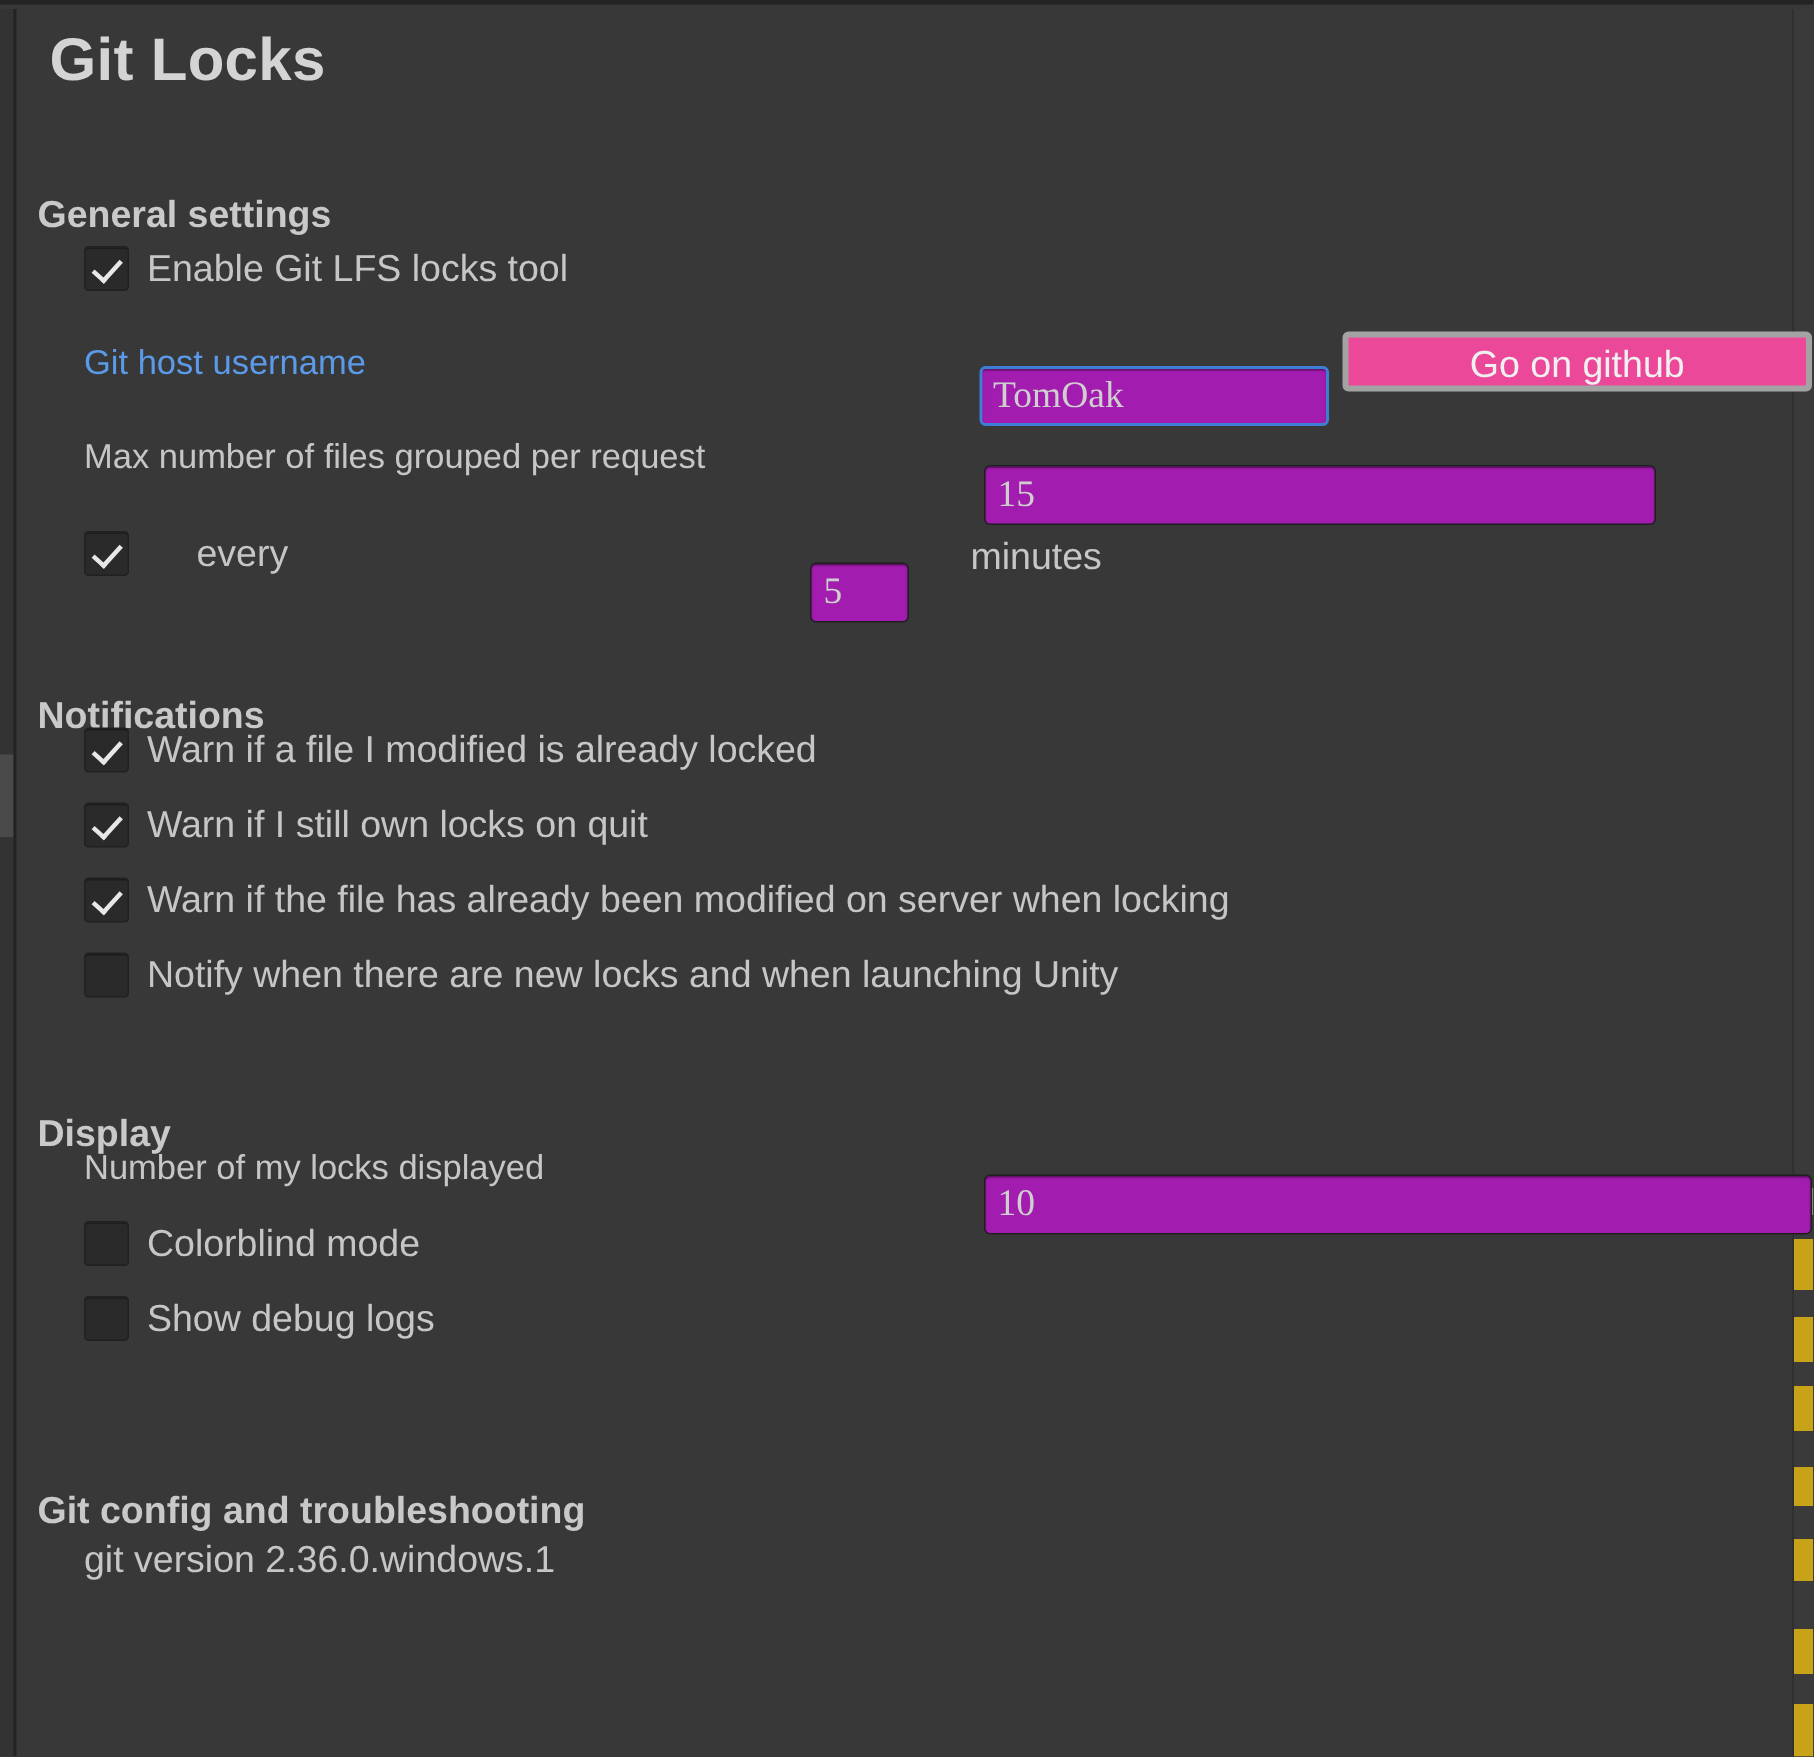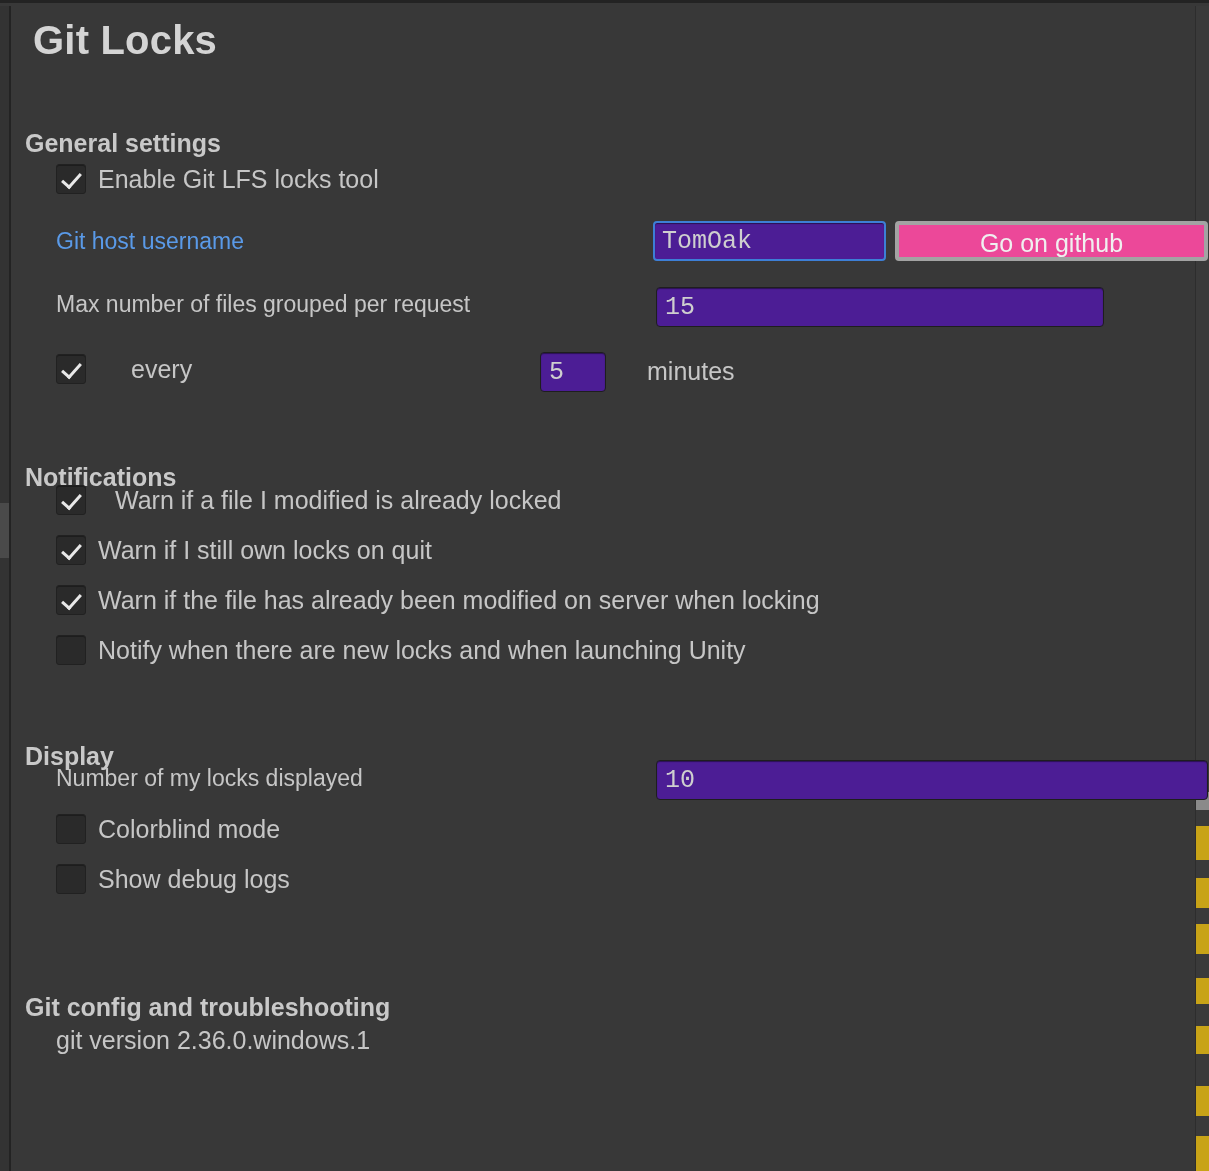--- a/index.html
+++ b/index.html
@@ -141,32 +141,33 @@
     color: #c6c6c6;
     white-space: nowrap;
   }
   .field-label.link {
     color: #5a9ae8;
   }
 
   
   .input {
     box-sizing: border-box;
-    background: #4c1d95;
+    background: #a21caf;
     border: 1px solid #1e1e1e;
     border-radius: 4px;
     box-shadow: inset 0 1px 1px rgba(0,0,0,0.45);
     color: #cfcfcf;
-    font-family: Liberation Mono, monospace;
+    font-family: Liberation Serif, serif;
     font-size: 25px;
     line-height: 38px;
     height: 40px;
     padding: 0 8px;
     outline: none;
     display: block;
+    margin-top: 23px;
   }
   .input.focused {
     border: 2px solid #3d7fd6;
     padding: 0 7px;
   }
 
   
   .btn {
     box-sizing: border-box;
     background: #ec4899;
@@ -237,21 +238,21 @@
 
     <div class="row abs" style="left:45px; top:348px;">
       <span class="cb checked"></span>
       <span class="cb-label" style="margin-left:45px;">every</span>
     </div>
     <input class="input abs" style="left: 529px; top: 346px; width: 66px; text-align: left;" value="5">
     <div class="plain-text abs" style="left:636px; top:351px;">minutes</div>
 
     <div class="section-title abs" style="left:7px; top:427px;">Notifications</div>
 
-    <div class="row abs" style="left:45px; top:479px;gap:17px;">
+    <div class="row abs" style="left:45px; top:479px;">
       <span class="cb checked"></span>
       <span class="cb-label">Warn if a file I modified is already locked</span>
     </div>
 
     <div class="row abs" style="left:45px; top:579px;">
       <span class="cb checked"></span>
       <span class="cb-label">Warn if the file has already been modified on server when locking</span>
     </div>
 
     <div class="row abs" style="left:45px; top:529px;">

